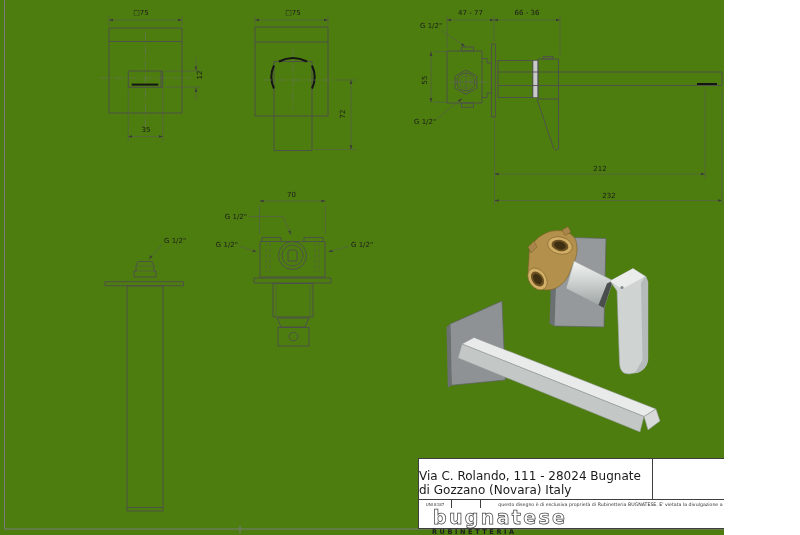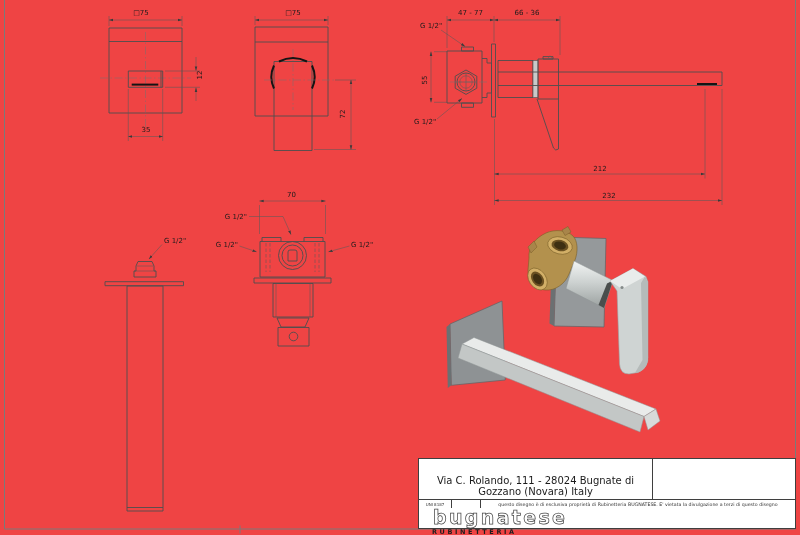--- a/index.html
+++ b/index.html
@@ -1,37 +1,37 @@
 <!DOCTYPE html>
 <html><head>
 <meta charset="utf-8">
 <style>
   html,body{margin:0;padding:0;background:#ffffff;}
-  .sheet{position:relative;width:800px;height:535px;background:#ef4444;overflow:hidden;
+  .sheet{position:relative;width:724px;height:535px;background:#4d7c0f;overflow:hidden;
          font-family:"DejaVu Sans","Liberation Sans",sans-serif;}
   svg.drawing{position:absolute;left:0;top:0;}
   svg text{font-family:"DejaVu Sans","Liberation Sans",sans-serif;}
   .ol{stroke:#4e4e4e;stroke-width:0.9;fill:none;stroke-linejoin:round;}
   .thin{stroke:#5a5a5a;stroke-width:0.55;fill:none;}
   .cl{stroke:#707070;stroke-width:0.5;fill:none;stroke-dasharray:8 2.5 1.5 2.5;}
   .dash{stroke:#5a5a5a;stroke-width:0.55;fill:none;stroke-dasharray:3.5 2;}
   .thick{stroke:#141414;stroke-width:2;fill:none;}
   .dimtext{font-size:7px;fill:#1c1c1c;}
   .frame{stroke:#7a7a7a;stroke-width:1;}
   
   .tblock{position:absolute;left:418px;top:458px;width:378px;height:71px;border:1px solid #3f3f3f;
           box-sizing:border-box;background:#fff;color:#111;}
   .tb-title{height:21px;border-bottom:1px solid #3f3f3f;display:flex;align-items:center;
             padding-left:10px;font-size:11.5px;font-weight:bold;letter-spacing:-0.2px;}
   .tb-mid{display:flex;height:40px;border-bottom:1px solid #3f3f3f;}
   .tb-left{width:233px;border-right:1px solid #3f3f3f;position:relative;}
   .logo-wrap{position:absolute;left:13px;top:1px;width:160px;margin-top:48px;}
   .logo-sub{font-size:6.5px;font-weight:bold;letter-spacing:2.6px;text-align:left;
             margin-top:-4px;padding-right:4px;color:#1d1d1d;}
-  .address{position:absolute;left:0;right:0;bottom:2px;text-align:center;font-size:10px;color:#1a1a1a;margin-top:37px;}
+  .address{position:absolute;left:0;right:0;bottom:2px;text-align:left;font-size:12px;color:#1a1a1a;margin-top:37px;}
   .tb-right{flex:1;display:flex;flex-direction:column;}
   .tb-disegnato{height:12px;border-bottom:1px solid #3f3f3f;font-size:5px;padding:3px 0 0 7px;}
   .tb-datarow{height:12px;border-bottom:1px solid #3f3f3f;display:flex;font-size:5px;}
   .tb-datarow .cell{display:flex;align-items:center;padding-left:5px;box-sizing:border-box;}
   .tb-datarow .cell .val{margin-left:5px;}
   .c1{width:52px;border-right:1px solid #3f3f3f;}
   .c2{width:47px;border-right:1px solid #3f3f3f;}
   .c3{flex:1;}
   .tb-codrow{flex:1;display:flex;align-items:center;padding-left:5px;}
   .cod-label{font-size:7px;font-weight:bold;}

